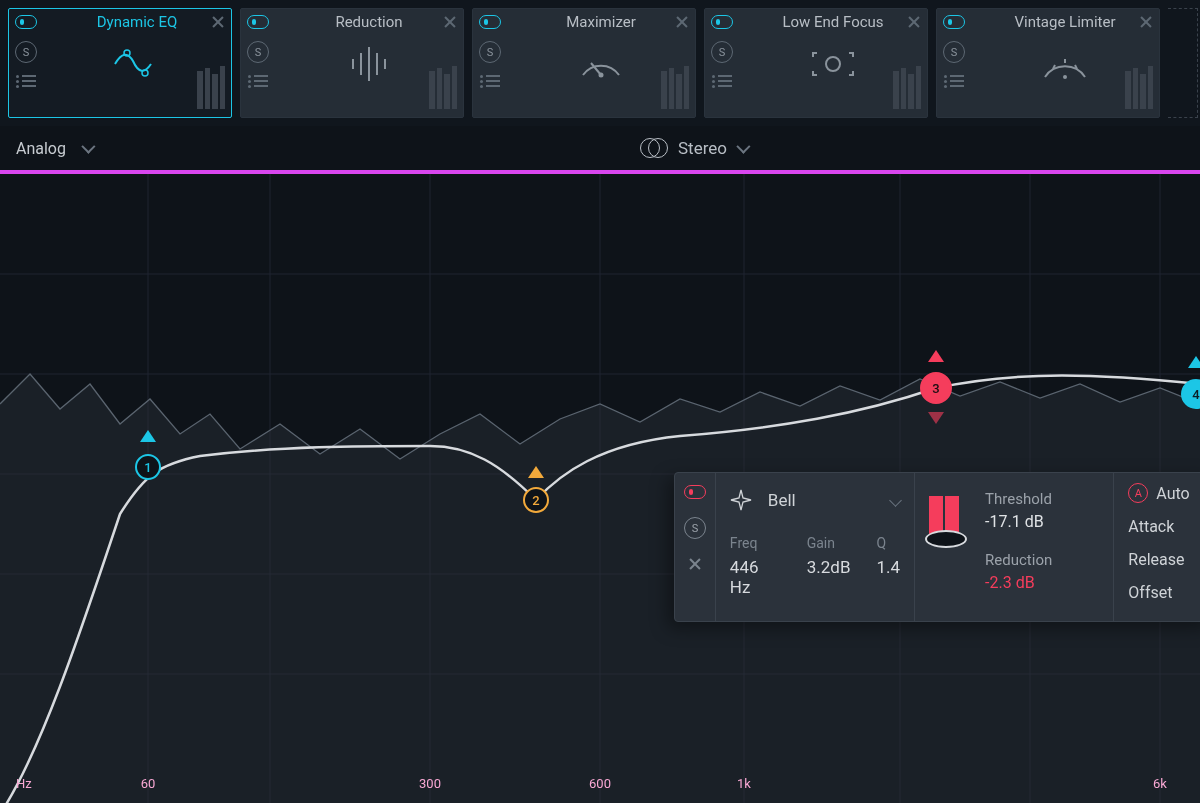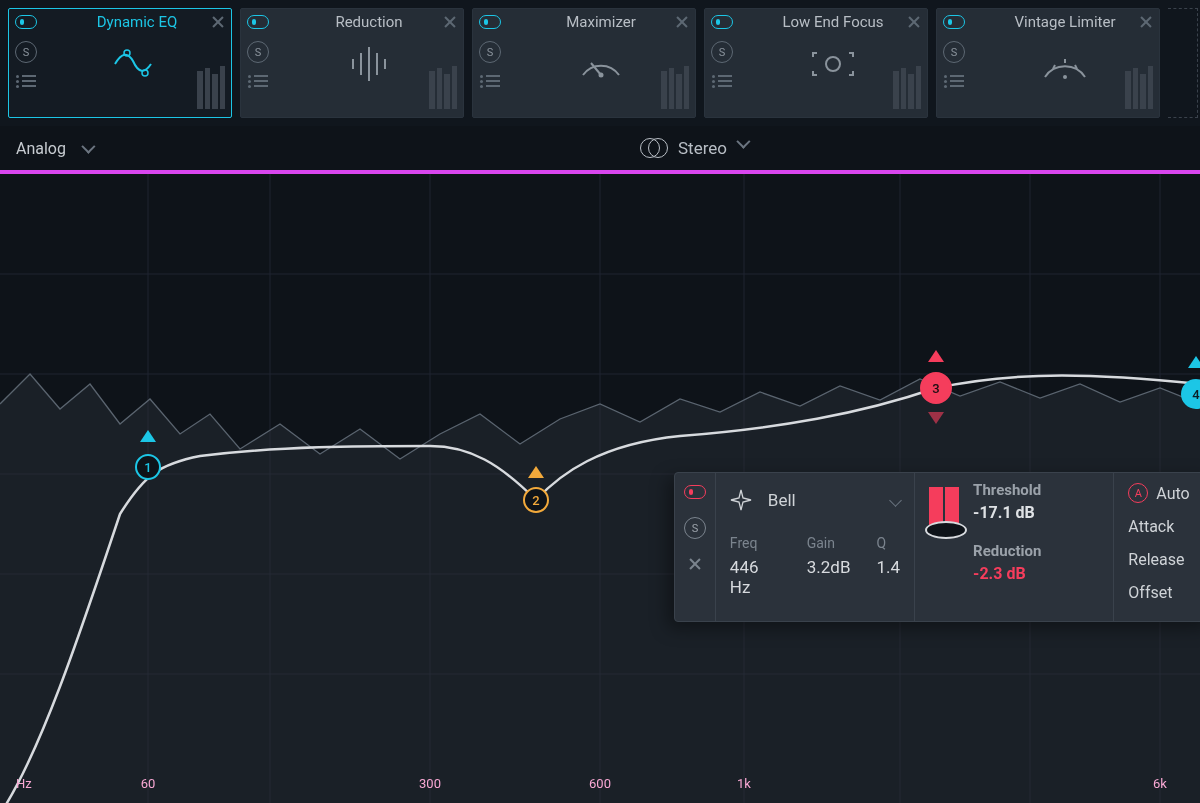--- a/index.html
+++ b/index.html
@@ -98,21 +98,21 @@
 .sec-bar {
   height:48px; display:flex; align-items:center; padding:0 16px;
   border-bottom:4px solid #d946ef;
   position:relative;
 }
 .dd {
   display:flex; align-items:center; gap:16px;
   font-size:16px; color:#c7ccd1; cursor:pointer;
 }
 .chev { width:10px; height:10px; border-right:2px solid #6b7580; border-bottom:2px solid #6b7580; transform:rotate(45deg) translateY(-2px);}
-.stereo-dd { position:absolute; left:640px; display:flex; align-items:flex-start; gap:10px; font-size:17px; cursor:pointer;}
+.stereo-dd { position:absolute; left:640px; display:flex; align-items:center; gap:10px; font-size:17px; cursor:pointer;}
 .venn { width:28px; height:20px; position:relative; }
 .venn::before, .venn::after { content:""; position:absolute; width:18px; height:18px; border:1.5px solid #b8bec5; border-radius:50%; top:0;}
 .venn::before{left:0;} .venn::after{right:0;}
 
 .eq-area {
   position:relative; width:100%; height:630px;
   background:#0e1319;
 }
 .eq-area svg.grid, .eq-area svg.curves { position:absolute; inset:0; width:100%; height:100%; }
 .node {
@@ -151,21 +151,21 @@
 }
 .shape-row { display:flex; align-items:center; gap:16px; height:34px;}
 .sparkle { width:22px; height:22px; }
 .shape-name { font-size:17px; color:#cfd3d7; flex:1;}
 .chev-sm { width:9px;height:9px;border-right:1.5px solid #6b7580;border-bottom:1.5px solid #6b7580;transform:rotate(45deg);}
 .param-grid { display:flex; gap:26px; margin-top:18px;}
 .param-grid .p { display:flex; flex-direction:column; gap:6px;}
 .param-grid .lbl { font-size:14px; color:#7b848e;}
 .param-grid .val { font-size:17px; color:#d7dade;}
 .panel .col-thresh {
-  width:200px; border-left:1px solid #3a424c; padding:8px 14px; display:flex; gap:14px;font-weight:bold;
+  width:200px; border-left:1px solid #3a424c; padding:17px 14px; display:flex; gap:26px;
 }
 .meter-pair{ width:30px; height:90px; position:relative; display:flex; gap:2px; align-items:flex-start; margin-top:6px;}
 .meter-pair span{ flex:1; background:#f53d5c; height:46px;}
 .meter-pair::after{content:""; position:absolute; left:-4px; top:34px; width:38px; height:14px; border:2px solid #d7dade; border-radius:50%; background:#0e1319;}
 .th-labels{display:flex;flex-direction:column;gap:4px;}
 .th-labels .tlbl{font-size:15px;color:#9ba2aa;}
 .th-labels .tval{font-size:16px;color:#dfe2e5;}
 .th-labels .rlbl{font-size:15px;color:#9ba2aa; margin-top:16px;}
 .th-labels .rval{font-size:16px;color:#f53d5c;}
 .panel .col-right {

